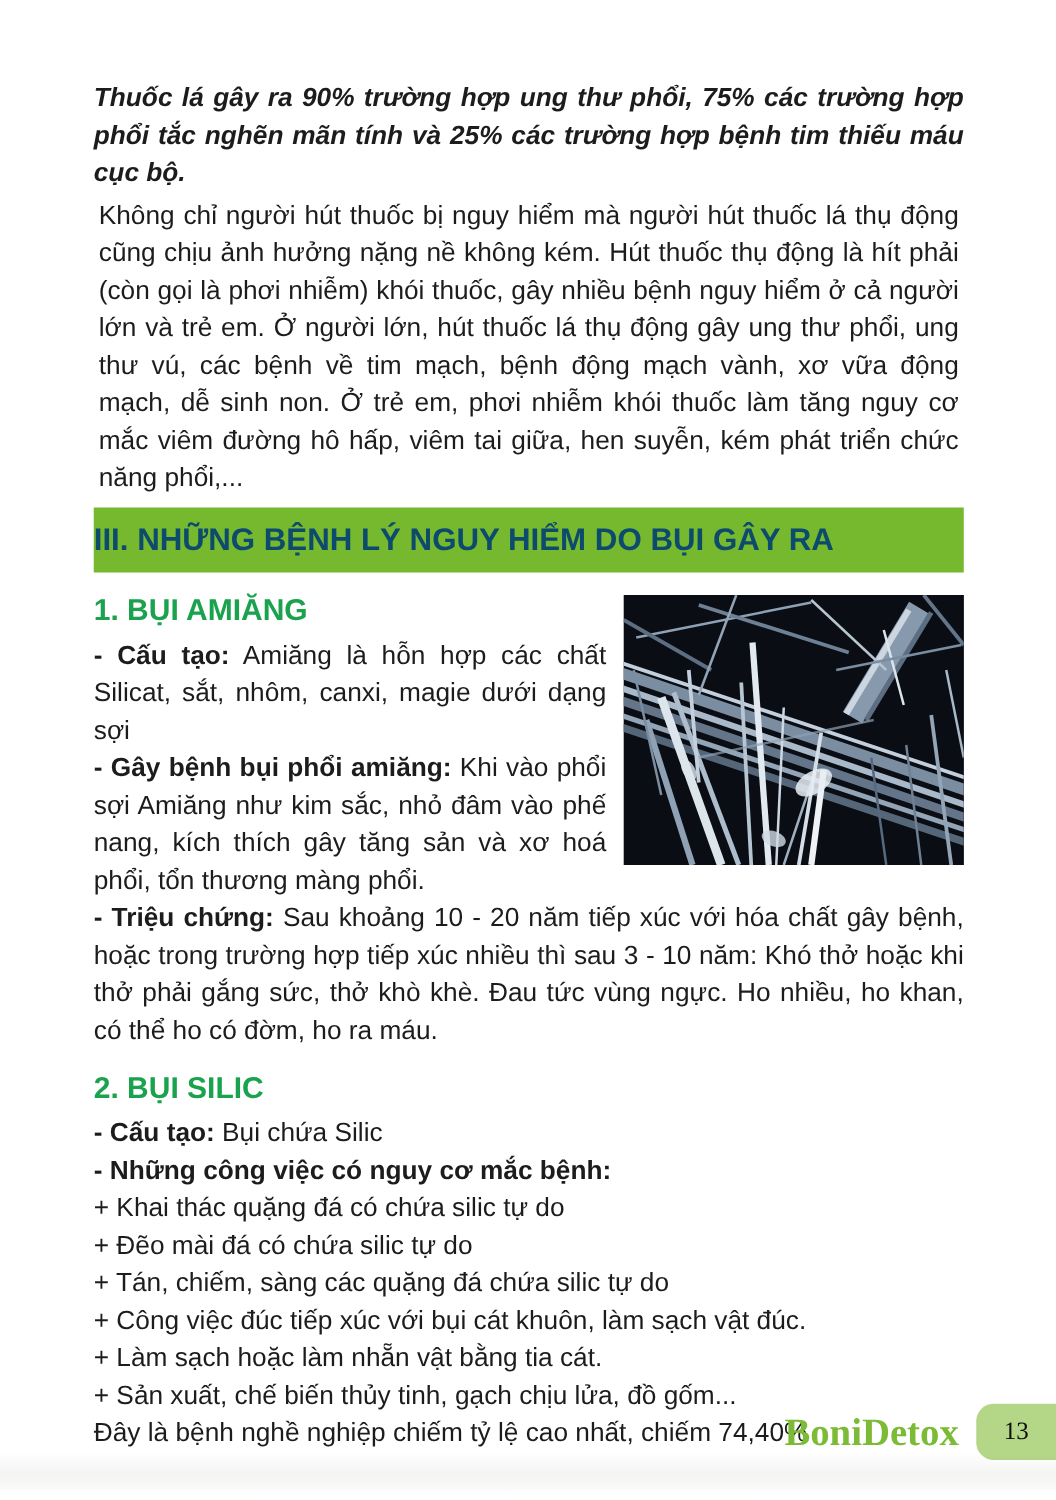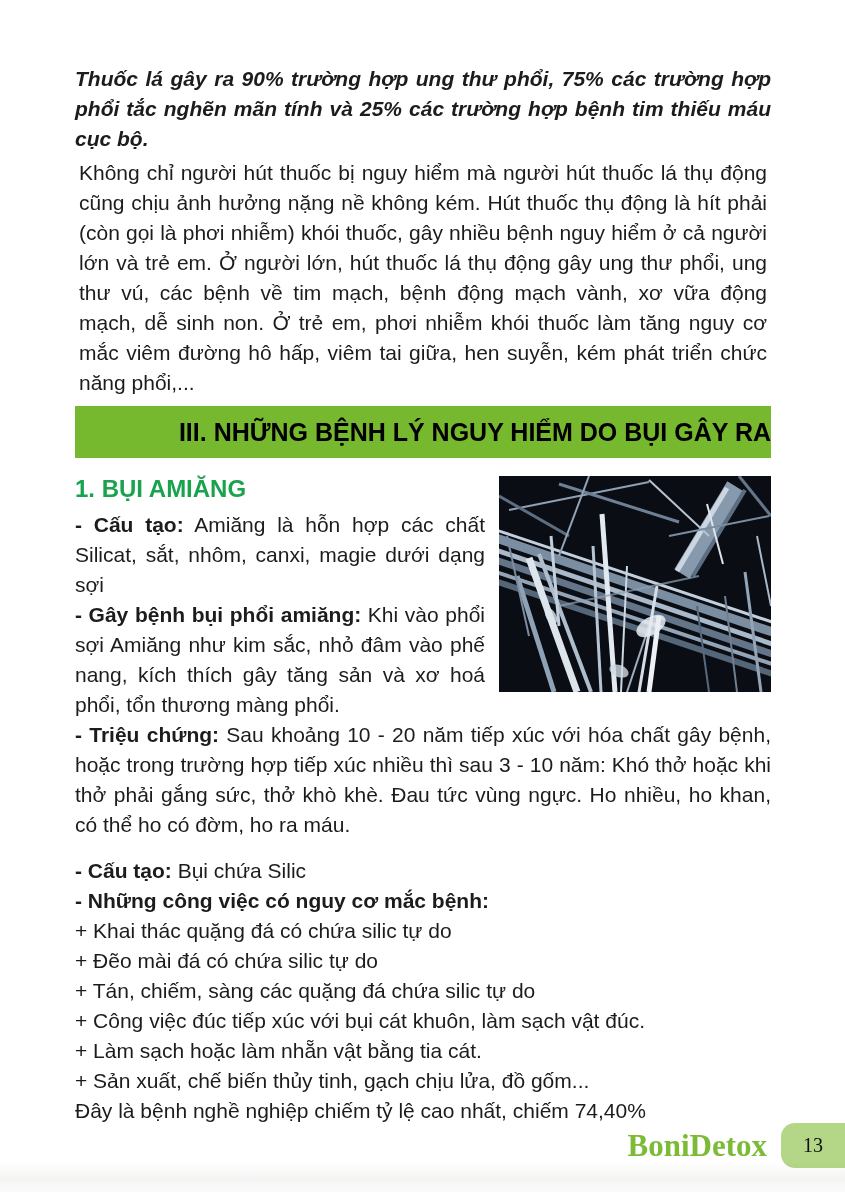--- a/index.html
+++ b/index.html
@@ -8,21 +8,21 @@
     font-family:"Liberation Sans","DejaVu Sans",sans-serif;color:#1c1c1c;
   }
   .content{
     position:absolute;left:75px;top:64px;width:696px;
     font-size:21px;line-height:30px;text-align:justify;
   }
   .intro-lead{margin:0;font-weight:bold;font-style:italic;}
   .intro-body{margin:4px;}
   .banner{
     margin-top:8px;height:52px;line-height:52px;background:var(--banner-green,#76b82e);
-    text-align:right;color:#000000;font-weight:bold;font-size:25px;
+    text-align:left;color:#0c4a6e;font-weight:bold;font-size:25px;
   }
   .section{margin-top:16px;}
   .sec-head{
     margin:16px 0 6px 0;text-align:left;color:var(--heading-green,#1aa24e);
     font-size:24px;line-height:30px;font-weight:bold;
   }
   .item{margin:0;}
   .item b{font-weight:bold;}
   .bold-line{font-weight:bold;}
   .left{text-align:left;}
@@ -113,20 +113,21 @@
           <ellipse cx="52" cy="140" rx="9" ry="5" fill="#dfe6ee" opacity="0.8" transform="rotate(60 52 140)"></ellipse>
         </svg>
       </div>
       <h2 class="sec-head">1. BỤI AMIĂNG</h2>
       <p class="item"><b>- Cấu tạo:</b><span> Amiăng là hỗn hợp các chất Silicat, sắt, nhôm, canxi, magie dưới dạng sợi</span></p>
       <p class="item"><b>- Gây bệnh bụi phổi amiăng:</b><span> Khi vào phổi sợi Amiăng như kim sắc, nhỏ đâm vào phế nang, kích thích gây tăng sản và xơ hoá phổi, tổn thương màng phổi.</span></p>
       <p class="item"><b>- Triệu chứng:</b><span> Sau khoảng 10 - 20 năm tiếp xúc với hóa chất gây bệnh, hoặc trong trường hợp tiếp xúc nhiều thì sau 3 - 10 năm: Khó thở hoặc khi thở phải gắng sức, thở khò khè. Đau tức vùng ngực. Ho nhiều, ho khan, có thể ho có đờm, ho ra máu.</span></p>
     </div>
 
     <div class="section">
+      <h2 class="sec-head">2. BỤI SILIC</h2>
       <p class="item left"><b>- Cấu tạo:</b><span> Bụi chứa Silic</span></p>
       <p class="item left bold-line">- Những công việc có nguy cơ mắc bệnh:</p>
       <p class="item left">+ Khai thác quặng đá có chứa silic tự do</p>
       <p class="item left">+ Đẽo mài đá có chứa silic tự do</p>
       <p class="item left">+ Tán, chiếm, sàng các quặng đá chứa silic tự do</p>
       <p class="item left">+ Công việc đúc tiếp xúc với bụi cát khuôn, làm sạch vật đúc.</p>
       <p class="item left">+ Làm sạch hoặc làm nhẵn vật bằng tia cát.</p>
       <p class="item left">+ Sản xuất, chế biến thủy tinh, gạch chịu lửa, đồ gốm...</p>
       <p class="item left">Đây là bệnh nghề nghiệp chiếm tỷ lệ cao nhất, chiếm 74,40%</p>
     </div>

